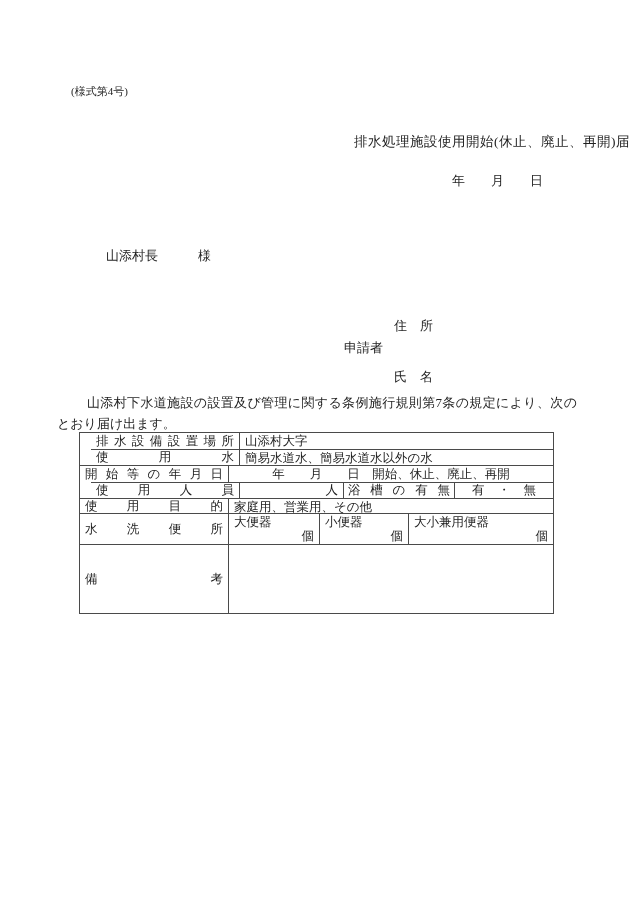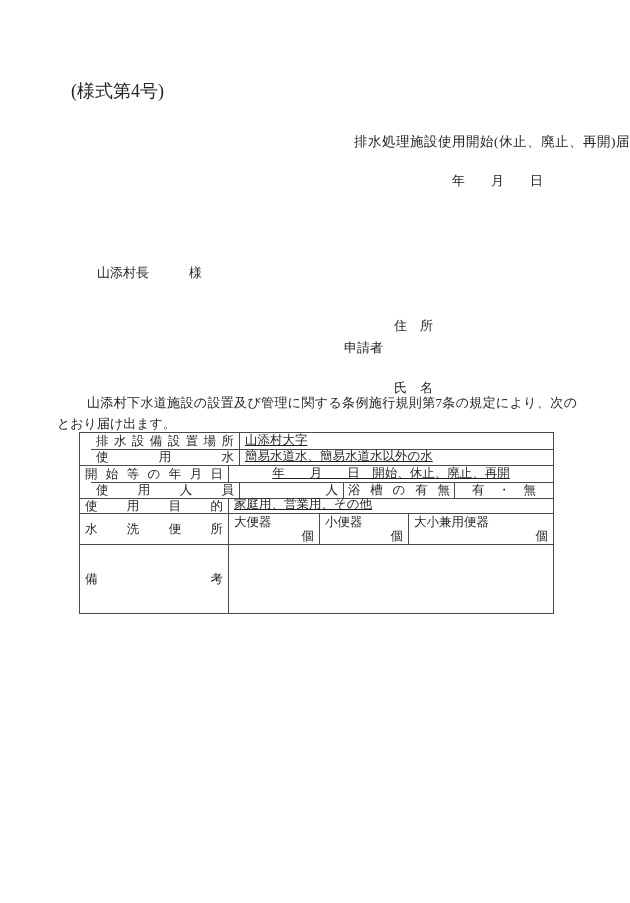--- a/index.html
+++ b/index.html
@@ -15,46 +15,46 @@
   }
   .page{
     position:relative;
     width:630px;
     height:903px;
     background:var(--paper);
     overflow:hidden;
   }
   .form-number{
     position:absolute; left:71px; top:84px;
-    font-size:18px; line-height:15px;
+    font-size:11px; line-height:15px;
   }
   .doc-title{
     position:absolute; left:0; top:133px; width:630px;
     text-align:right; font-size:13.5px; line-height:17px;
     letter-spacing:0.5px;
   }
   .date-line{
     position:absolute; right:87px; top:173px;
     font-size:13px; line-height:16px;
   }
   .addressee{
-    position:absolute; left:97px; top:248px;
-    font-size:13px; line-height:16px;margin-top:17px;
+    position:absolute; left:106px; top:248px;
+    font-size:13px; line-height:16px;
   }
   .addressee .honorific{ margin-left:40px; }
   .applicant-label{
     position:absolute; left:344px; top:340px;
     font-size:13px; line-height:16px;
   }
   .applicant-address{
     position:absolute; left:394px; top:318px;
     font-size:13px; line-height:16px;
   }
   .applicant-name{
-    position:absolute; left:394px; top:380px;
+    position:absolute; left:394px; top:369px;
     font-size:13px; line-height:16px;
   }
   .body-text{
     position:absolute; left:57px; top:392px; width:520px;
     font-size:13px; line-height:21px;
     text-indent:30px;
     text-align:justify;
   }
   
   .tbl{
@@ -71,23 +71,22 @@
     border-right:1px solid var(--line);
     display:flex; align-items:center;
     padding:0 5px;
   }
   .lbl > span{
     display:block; width:100%;
     text-align:justify; text-align-last:justify;
     white-space:normal;
   }
   .val{
-    flex:1; display:flex; align-items:flex-end;
+    flex:1; display:flex; align-items:flex-start;
     padding:0 5px;
-    text-decoration:underline;
   }
   .val.center{ justify-content:center; padding:0; }
   .split{ flex:1; display:flex; align-items:stretch; padding:0; }
   .cell-person{
     flex:0 0 104px; border-right:1px solid var(--line);
     display:flex; align-items:center; justify-content:flex-end;
     padding:0 5px;
   }
   .cell-bath-label{
     flex:0 0 111px; border-right:1px solid var(--line);

